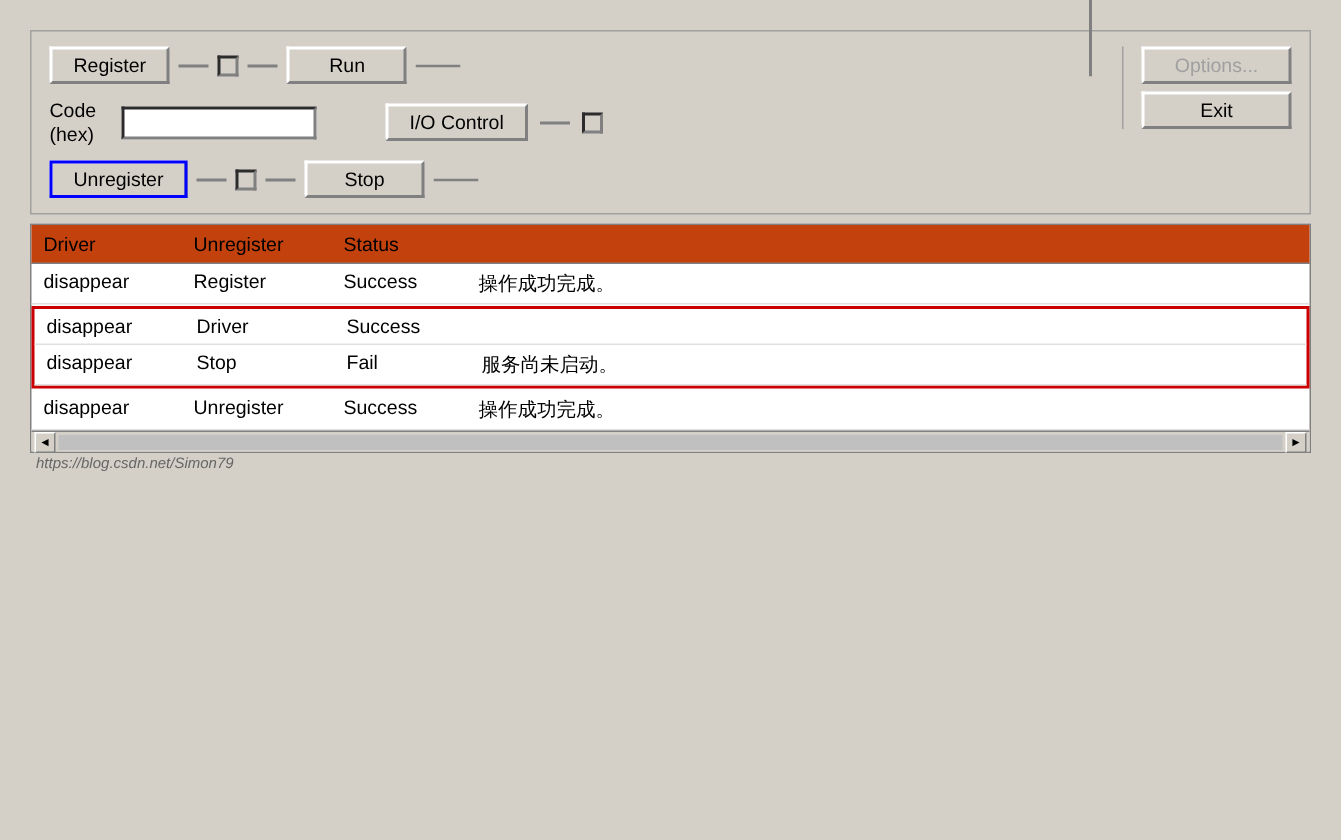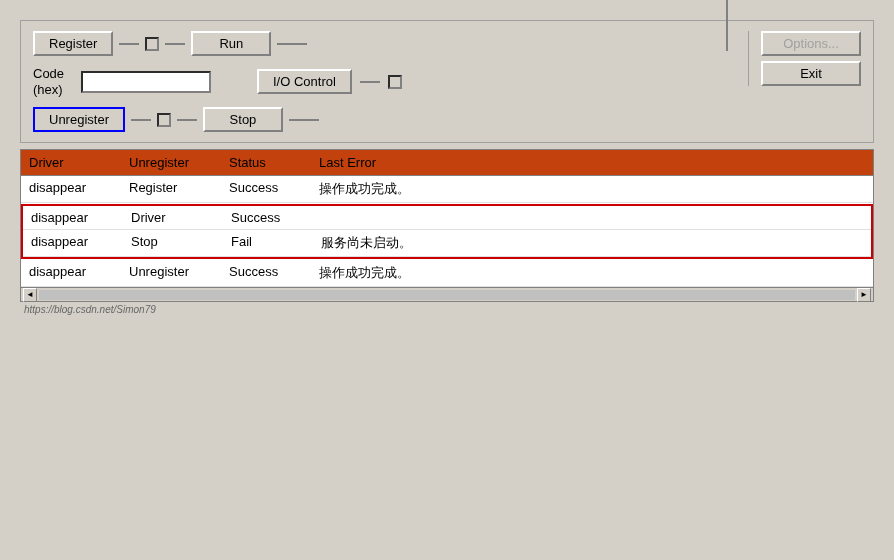--- a/index.html
+++ b/index.html
@@ -242,21 +242,20 @@
       <button class="win-button">Exit</button>
     </div>
   </div>
 
   <div class="table-panel">
 
     <div class="table-header">
       <div class="table-header-cell col-driver">Driver</div>
       <div class="table-header-cell col-operation">Unregister</div>
       <div class="table-header-cell col-status">Status</div>
-      <div class="table-header-cell col-lasterror">Last Error</div>
     </div>
 
     <div class="table-row">
       <div class="table-cell col-driver">disappear</div>
       <div class="table-cell col-operation">Register</div>
       <div class="table-cell col-status">Success</div>
       <div class="table-cell col-lasterror">操作成功完成。</div>
     </div>
 
     <div style="border: 2px solid #cc0000; margin: 1px 0;">

